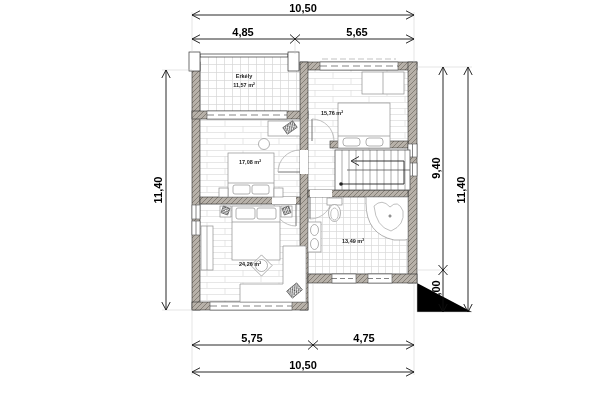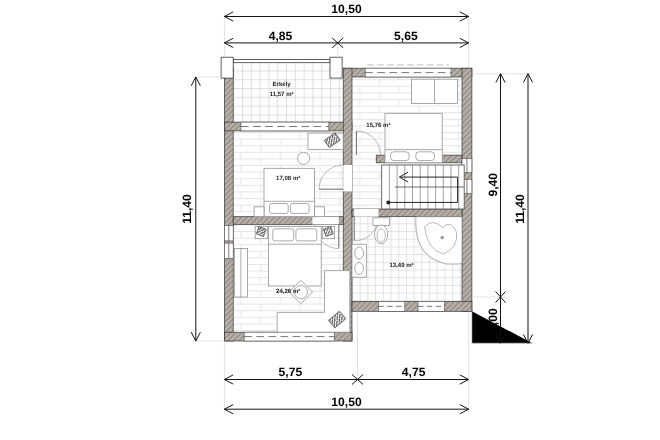--- a/index.html
+++ b/index.html
@@ -1,17 +1,17 @@
 <!DOCTYPE html>
 <html><head>
 <meta charset="utf-8">
 <style>
   html,body{margin:0;padding:0;background:#ffffff;}
   body{width:600px;height:400px;overflow:hidden;font-family:"Liberation Sans",sans-serif;}
-  .stage{position:relative;width:575px;height:400px;background:#fff;margin-left:12px;}
+  .stage{position:relative;width:575px;height:400px;background:#fff;}
   svg{display:block;}
   .dim-text{font-family:"Liberation Sans",sans-serif;font-size:11px;font-weight:bold;fill:#000;}
   .room-text{font-family:"Liberation Sans",sans-serif;font-size:5.5px;font-weight:bold;fill:#222;}
 </style>
 </head>
 <body>
 
 <div class="stage">
 <svg width="600" height="400" viewBox="0 0 600 400">
   <defs>

